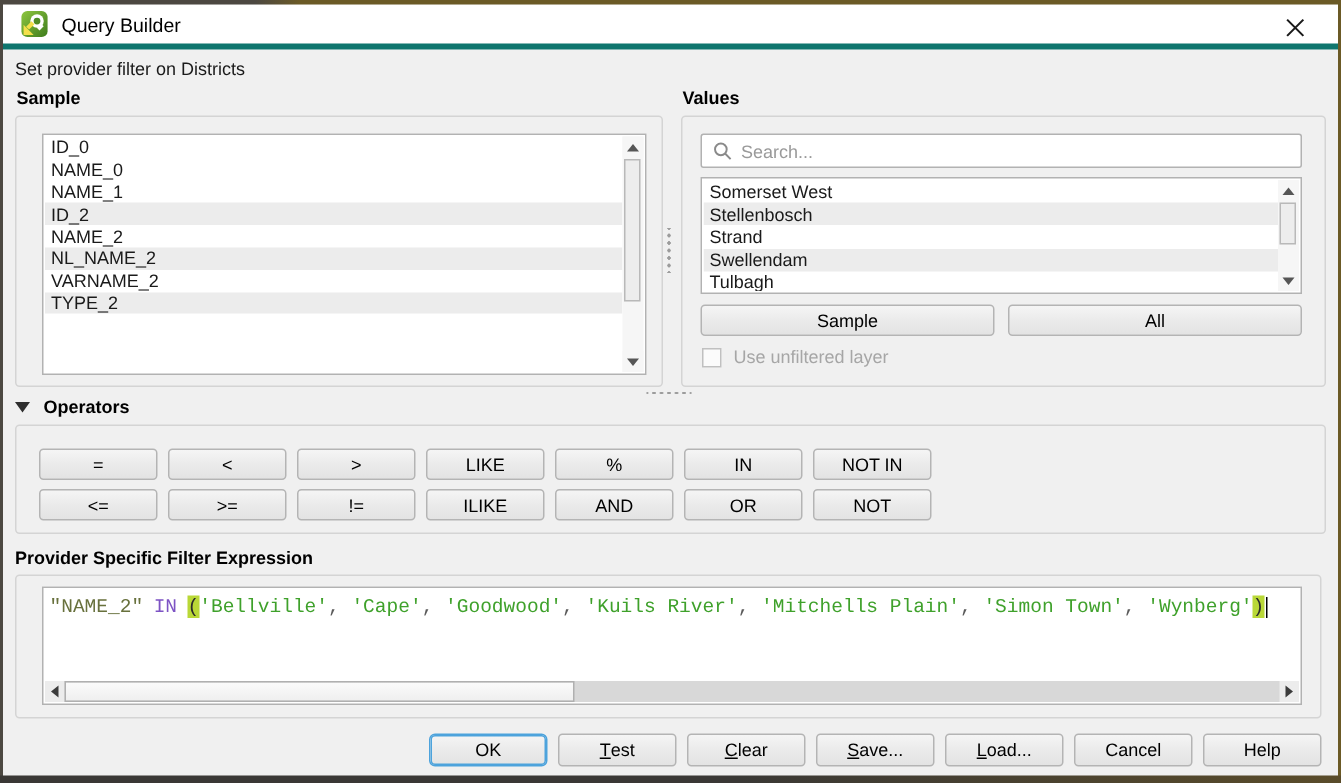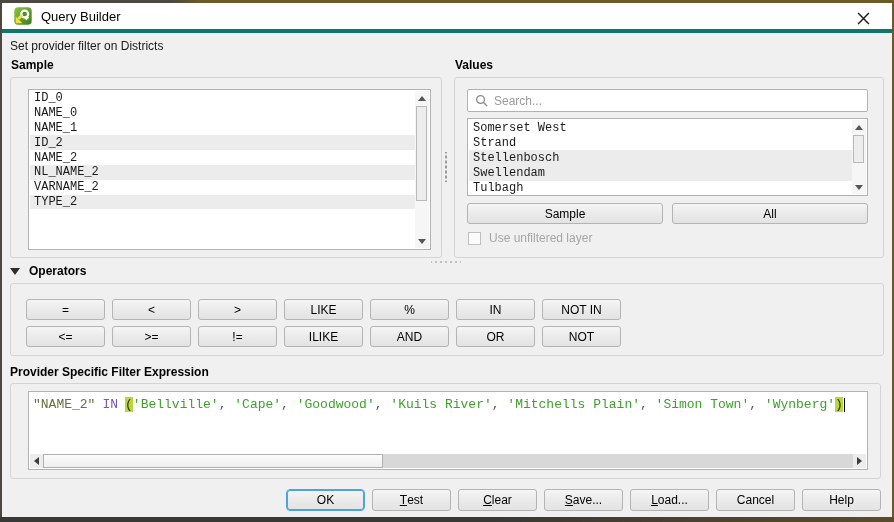--- a/index.html
+++ b/index.html
@@ -24,21 +24,21 @@
   .wintitle{margin-left:9px;font-size:13px;color:#000;}
   .closebox{position:absolute;right:14px;top:0;width:30px;height:30px;display:flex;align-items:center;justify-content:center;cursor:pointer;}
 
   .subtitle{left:10px;top:39px;}
 
   .grouplabel{font-weight:bold;color:#000;}
   .groupbox{border:1px solid #d4d4d4;border-radius:3px;}
 
   
   .listbox{background:#fff;border:1px solid #b2b2b2;overflow:hidden;}
-  .listrows{position:absolute;left:1px;top:1px;right:15px;bottom:1px;overflow:hidden;font-family:Liberation Mono, monospace;}
+  .listrows{position:absolute;left:1px;top:1px;right:15px;bottom:1px;overflow:hidden;}
   .listrow{padding-left:4px;white-space:nowrap;display:flex;align-items:center;}
   .fields-list .listrow{height:14.8px;}
   .values-list .listrow{height:15.2px;}
   .listrow.alt{background:#ececec;}
 
   
   .vscroll{position:absolute;right:1px;top:1px;bottom:1px;width:14px;background:#f6f6f6;}
   .sb-btn{position:absolute;left:0;width:14px;height:14px;display:flex;align-items:center;justify-content:center;background:#f6f6f6;}
   .sb-btn.up{top:0;} .sb-btn.down{bottom:0;}
   .tri-up{width:0;height:0;border-left:4px solid transparent;border-right:4px solid transparent;border-bottom:5px solid #565656;}
@@ -158,22 +158,22 @@
     <svg width="13" height="13" viewBox="0 0 14 14">
         <circle cx="6" cy="6" r="4.2" fill="none" stroke="#8a8a8a" stroke-width="1.4"></circle>
         <line x1="9.2" y1="9.2" x2="13" y2="13" stroke="#8a8a8a" stroke-width="1.4"></line>
       </svg>
   </span>
   <input type="text" placeholder="Search..." style="">
 </div>
 <div class="abs listbox values-list" style="left:467px;top:118px;width:401px;height:78px;">
   <div class="listrows">
       <div class="listrow">Somerset West</div>
+      <div class="listrow alt">Stellenbosch</div>
       <div class="listrow">Strand</div>
-      <div class="listrow alt">Stellenbosch</div>
       <div class="listrow alt">Swellendam</div>
       <div class="listrow">Tulbagh</div>
     </div>
   <div class="vscroll">
     <div class="sb-btn up">
         <span class="tri-up"></span>
       </div>
     <div class="sb-thumb" style="top:15px;height:28px;"></div>
     <div class="sb-btn down">
         <span class="tri-down"></span>

